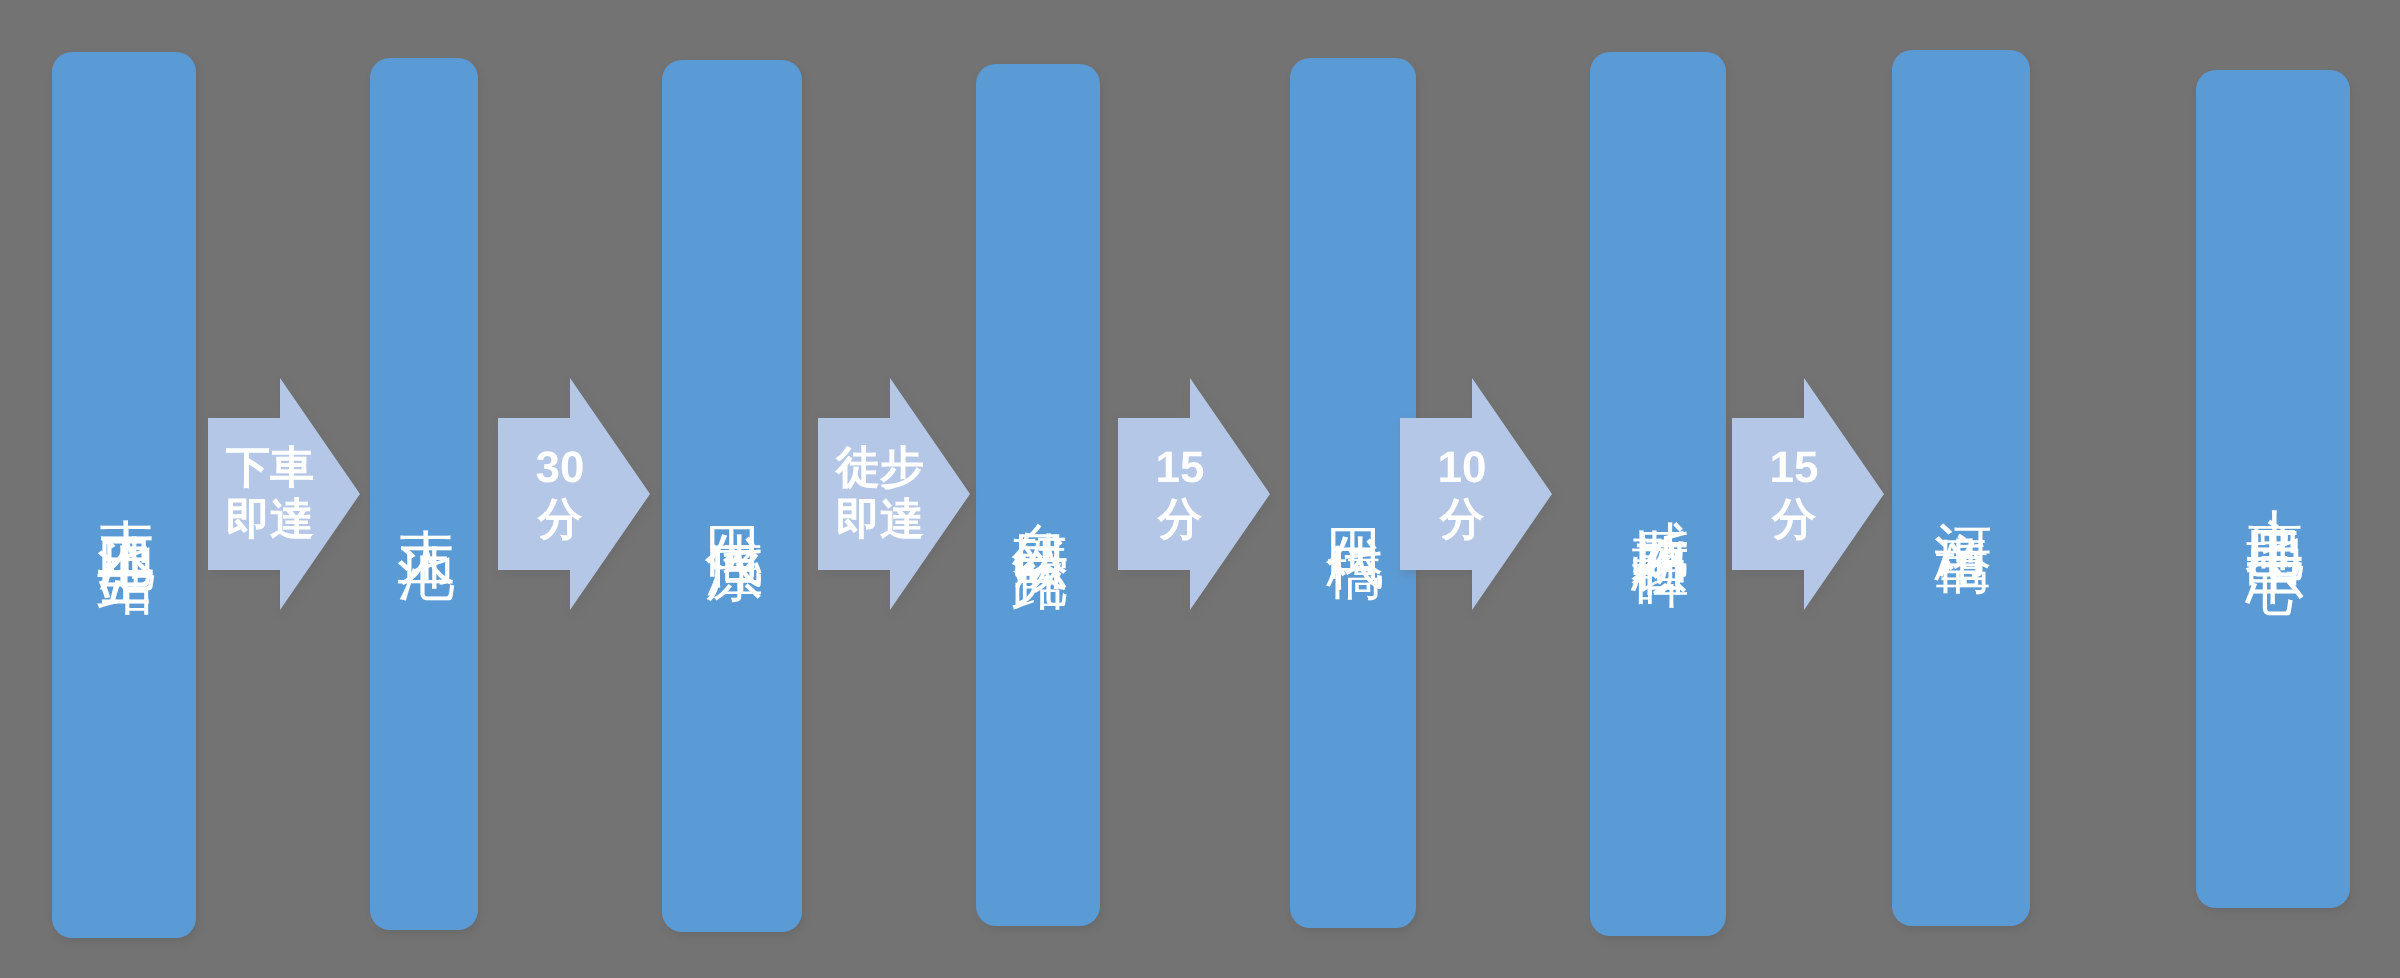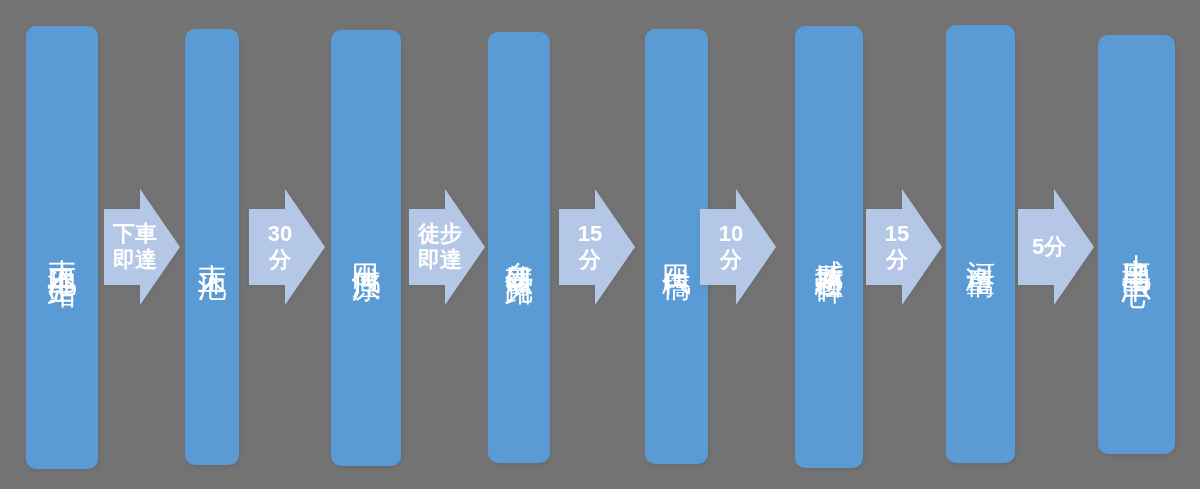--- a/index.html
+++ b/index.html
@@ -135,20 +135,14 @@
     <div class="arrow-label">10
 分</div>
   </div>
   <div class="arrow" style="left:866px;">
     <svg viewBox="0 0 76 116" preserveAspectRatio="none" aria-hidden="true">
       <polygon points="0,20 36,20 36,0 76,58 36,116 36,96 0,96"></polygon>
     </svg>
     <div class="arrow-label">15
 分</div>
   </div>
-  <div class="arrow" style="left:1018px;">
-    <svg viewBox="0 0 76 116" preserveAspectRatio="none" aria-hidden="true">
-      <polygon points="0,20 36,20 36,0 76,58 36,116 36,96 0,96"></polygon>
-    </svg>
-    <div class="arrow-label">5分</div>
-  </div>
 
 </div>
 
 </body></html>

